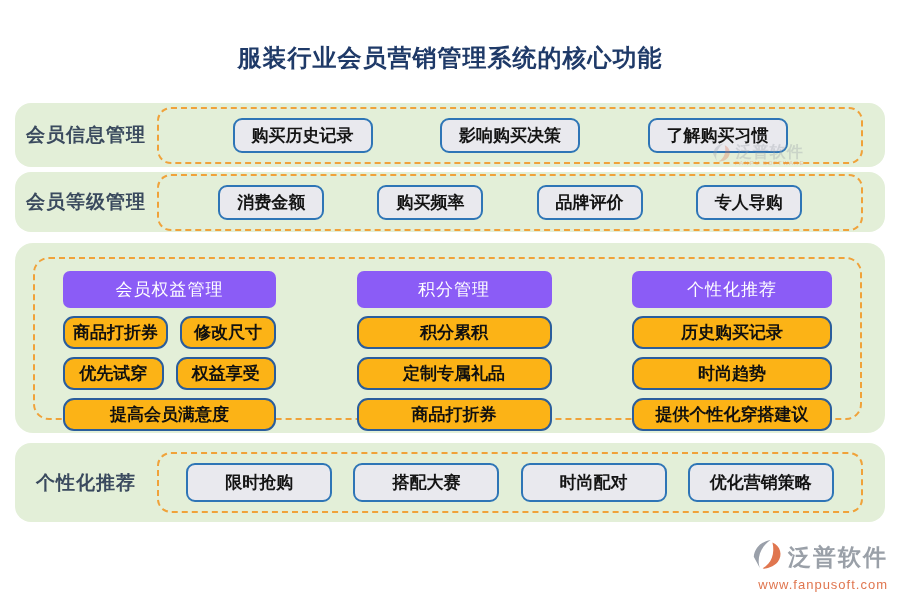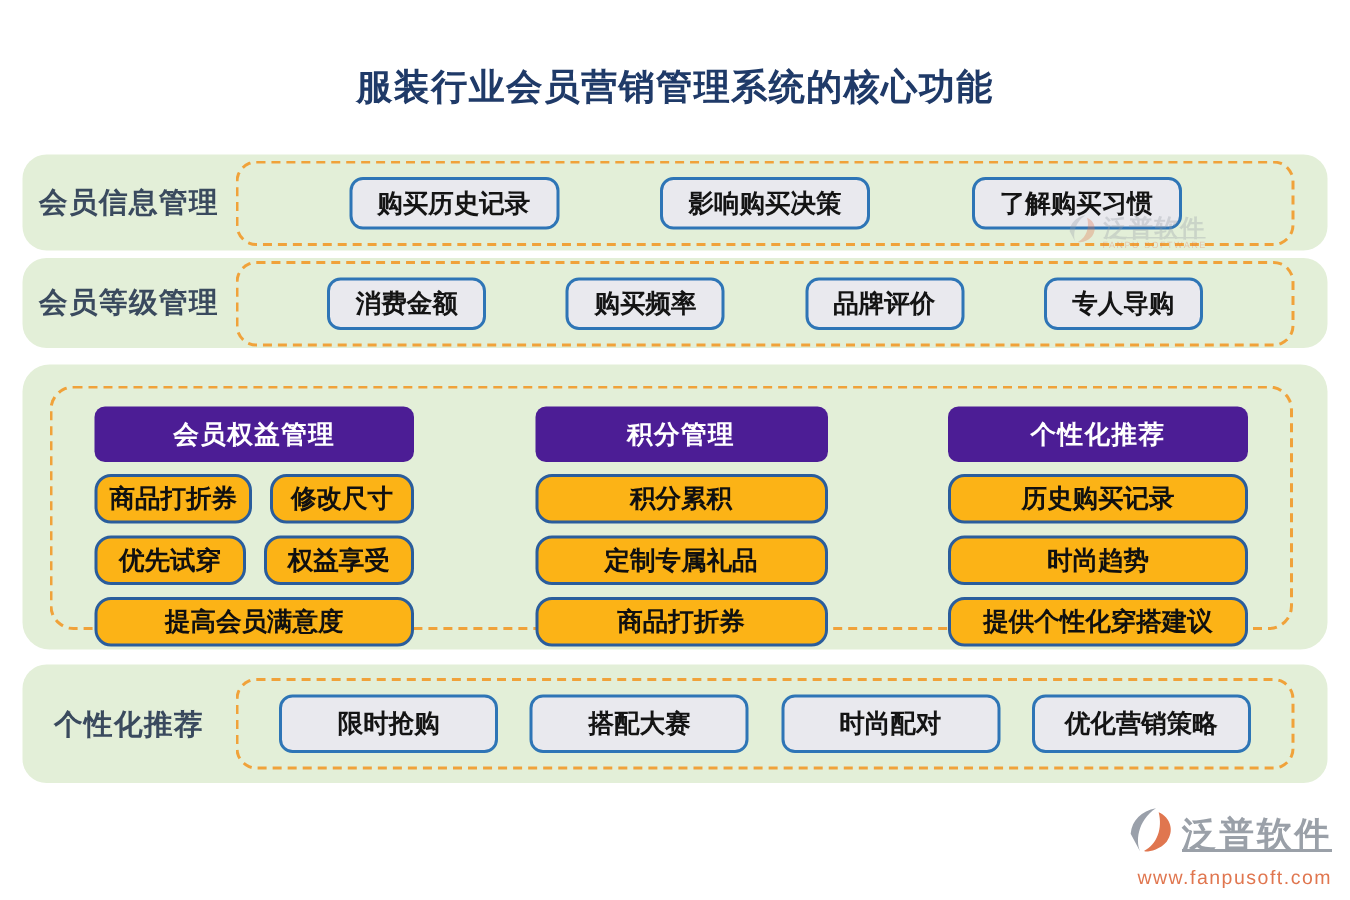--- a/index.html
+++ b/index.html
@@ -86,24 +86,24 @@
     padding: 12px 28px 10px 28px;
   }
 
   .panel { display: flex; flex-direction: column; align-items: center; gap: 8px; }
   .panel1 { width: 213px; }
   .panel2 { width: 195px; }
   .panel3 { width: 200px; }
 
   .panel-header {
     width: 100%;
-    background: #4c1d95;
+    background: #8b5cf6;
     color: #ffffff;
     font-size: 17px;
-    font-weight: bold;
+    font-weight: normal;
     text-align: center;
     border-radius: 7px;
     padding: 7px 0;
     letter-spacing: 1px;
   }
 
   .obtn {
     background: #fcb316;
     border: 2px solid #2a5d9c;
     border-radius: 11px;
@@ -118,21 +118,20 @@
   .btn-row { display: flex; gap: 12px; width: 100%; }
   .btn-row .obtn { flex: 1; width: auto; }
 
   .brand-mark { display: flex; align-items: center; gap: 4px; }
   .brand-cjk {
     font-size: 23px;
     font-weight: bold;
     color: #9aa0a8;
     letter-spacing: 2px;
     line-height: 1;
-    text-decoration: underline;
   }
   .footer-brand {
     position: absolute;
     right: 12px; bottom: 8px;
     display: flex;
     flex-direction: column;
     align-items: flex-end;
   }
   .footer-url {
     font-size: 13px;

